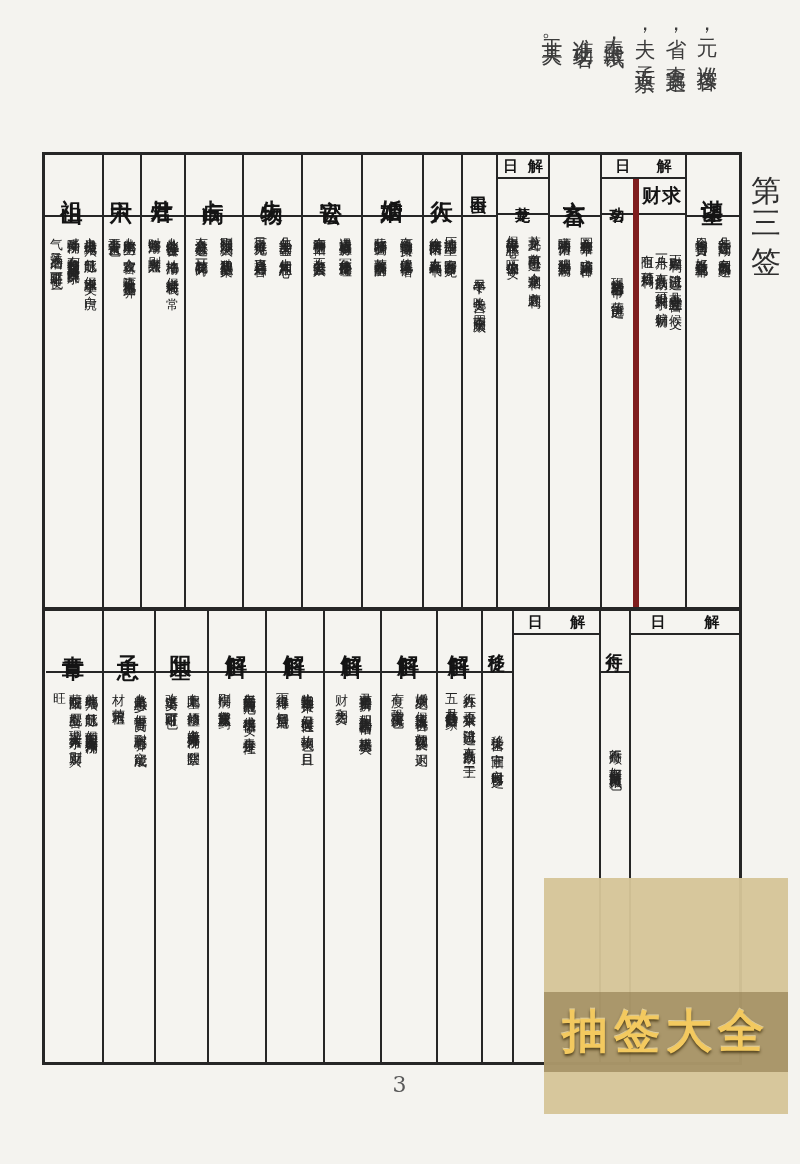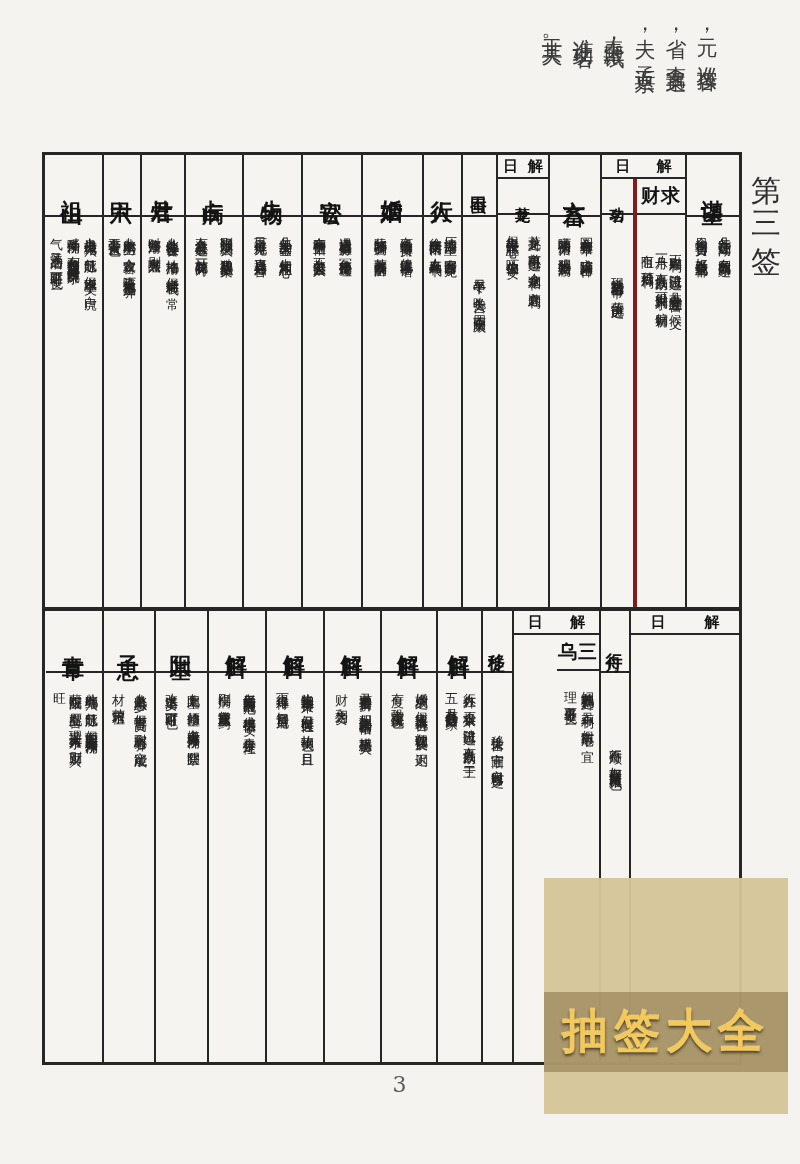--- a/index.html
+++ b/index.html
@@ -26,21 +26,21 @@
   .head-v{writing-mode:vertical-rl;text-orientation:upright;font-weight:bold;
           font-size:22px;letter-spacing:3px;color:#141414;}
   .head-v.tallhead{font-size:17px;letter-spacing:2px;}
   .head-v.sub{font-size:15px;letter-spacing:1px;}
   .head-h{font-weight:bold;font-size:19px;letter-spacing:1px;color:#141414;}
   .strip{height:24px;flex:none;border-bottom:2px solid #262626;
          display:flex;flex-direction:row-reverse;justify-content:space-around;align-items:center;
          font-weight:bold;font-size:15px;color:#141414;box-sizing:border-box;}
   .subs{display:flex;flex-direction:row-reverse;flex:1;min-height:0;}
   .subcol{display:flex;flex-direction:column;box-sizing:border-box;min-width:0;}
-  .subcol:not(:last-child){border-left:4px solid #7f1d1d;gap:20px;}
+  .subcol:not(:last-child){border-left:6px solid #7f1d1d;gap:20px;}
   .sub-band{height:36px;flex:none;border-bottom:2px solid #262626;
             display:flex;align-items:center;justify-content:center;box-sizing:border-box;}
   .v-body{flex:1;min-height:0;writing-mode:vertical-rl;text-orientation:upright;
           white-space:pre-line;font-size:13px;letter-spacing:1px;color:#232323;
           padding:10px 3px 6px 2px;box-sizing:border-box;overflow:hidden;}
   
   .watermark{position:absolute;left:544px;top:878px;width:244px;height:236px;
              background:rgba(213,197,152,0.96);z-index:5;}
   .wm-band{position:absolute;left:0;right:0;top:114px;height:80px;
            background:rgba(133,112,68,0.55);display:flex;align-items:center;justify-content:center;}
@@ -195,27 +195,20 @@
             <span class="head-v tallhead">行舟</span>
           </div>
           <div class="v-body" style="line-height: 22px;">　　　　行舟不顺　如有择日出海又可顺风也</div>
         </div>
         <div class="col" style="flex: 0 0 87px;">
           <div class="strip">
             <span>解</span>
             <span>日</span>
           </div>
           <div class="subs">
-            <div class="subcol" style="flex: 0 0 42px;">
-              <div class="sub-band">
-                <span class="head-h">乌三</span>
-              </div>
-              <div class="v-body" style="line-height: 17px;">饲养鸡鹅鸭之卦　虽有小利　但防有小厄　宜
-理　养之可平安也</div>
-            </div>
           </div>
         </div>
         <div class="col" style="flex: 0 0 31px;">
           <div class="band">
             <span class="head-v tallhead">移徙</span>
           </div>
           <div class="v-body" style="line-height: 23px;">　　　移徙未吉　宜守旧　良时吉日移之</div>
         </div>
         <div class="col" style="flex: 0 0 45px;">
           <div class="band">

